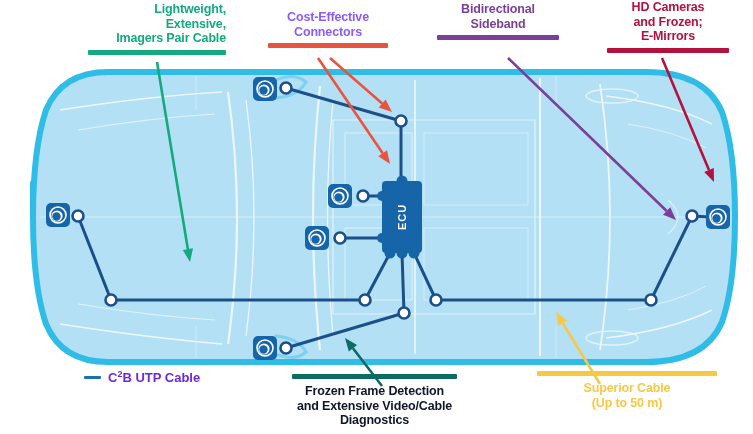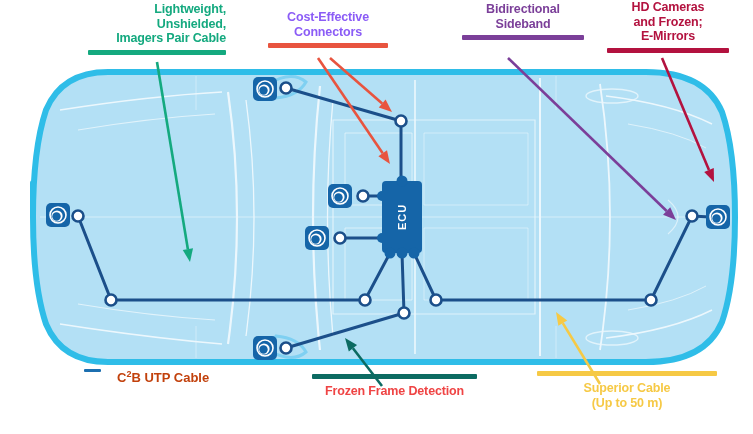--- a/index.html
+++ b/index.html
@@ -36,22 +36,23 @@
     height: 5px;
     border-radius: 1px;
     margin-top: 4px;
   }
   .callout.below .cbar { margin-top: 0; margin-bottom: 5px; }
   #legend {
     position: absolute;
     left: 84px;
     top: 369px;
     display: flex;
-    gap: 16px;
-    color: #c2410c;
+    align-items: center;
+    gap: 7px;
+    color: #6d28d9;
     font-weight: bold;
     font-size: 13px;
     white-space: nowrap;
   }
   #legend .swatch {
     display: inline-block;
     width: 17px;
     height: 3px;
     background: #1c6fb0;
     border-radius: 1px;
@@ -219,51 +220,53 @@
         <path d="M 556 312 L 567.2159156578919 320.3811237883148 L 558.3417845879114 325.8042038866361 Z" fill="#f6c945"></path>
       </g>
   </svg>
 
   <div class="ecu-label" id="ecu-text" style="left: 402px; top: 217px;">ECU</div>
 
   <div id="callouts">
       <div class="callout" style="left: 88px; top: 2px; width: 138px; color: rgb(20, 169, 127); text-align: right;">
         <div>
           <span class="ctext">Lightweight,</span>
-          <span class="ctext">Unshielded,</span>
+          <span class="ctext">Extensive,</span>
           <span class="ctext">Imagers Pair Cable</span>
         </div>
         <span class="cbar" style="background: rgb(20, 169, 127);"></span>
       </div>
       <div class="callout" style="left: 268px; top: 10px; width: 120px; color: #8b5cf6; text-align: center;">
         <div>
           <span class="ctext">Cost-Effective</span>
           <span class="ctext">Connectors</span>
         </div>
         <span class="cbar" style="background: rgb(232, 84, 63);"></span>
       </div>
-      <div class="callout" style="left: 462px; top: 2px; width: 122px; color: rgb(123, 63, 153);">
+      <div class="callout" style="left: 437px; top: 2px; width: 122px; color: rgb(123, 63, 153);">
         <div>
           <span class="ctext">Bidirectional</span>
           <span class="ctext">Sideband</span>
         </div>
         <span class="cbar" style="background: rgb(123, 63, 153);"></span>
       </div>
       <div class="callout" style="left: 607px; top: 0; width: 122px; color: rgb(179, 18, 63);">
         <div>
           <span class="ctext">HD Cameras</span>
           <span class="ctext">and Frozen;</span>
           <span class="ctext">E-Mirrors</span>
         </div>
         <span class="cbar" style="background: rgb(179, 18, 63);"></span>
       </div>
-      <div class="callout below" style="left: 312px; top: 374px; width: 165px; color: #ef4444;">
+      <div class="callout below" style="left: 292px; top: 374px; width: 165px; color: #0f172a;">
         <span class="cbar" style="background: rgb(12, 107, 98);"></span>
         <div>
           <span class="ctext">Frozen Frame Detection</span>
+          <span class="ctext">and Extensive Video/Cable</span>
+          <span class="ctext">Diagnostics</span>
         </div>
       </div>
       <div class="callout below" style="left: 537px; top: 371px; width: 180px; color: rgb(246, 201, 69);">
         <span class="cbar" style="background: rgb(246, 201, 69);"></span>
         <div>
           <span class="ctext">Superior Cable</span>
           <span class="ctext">(Up to 50 m)</span>
         </div>
       </div>
     </div>

